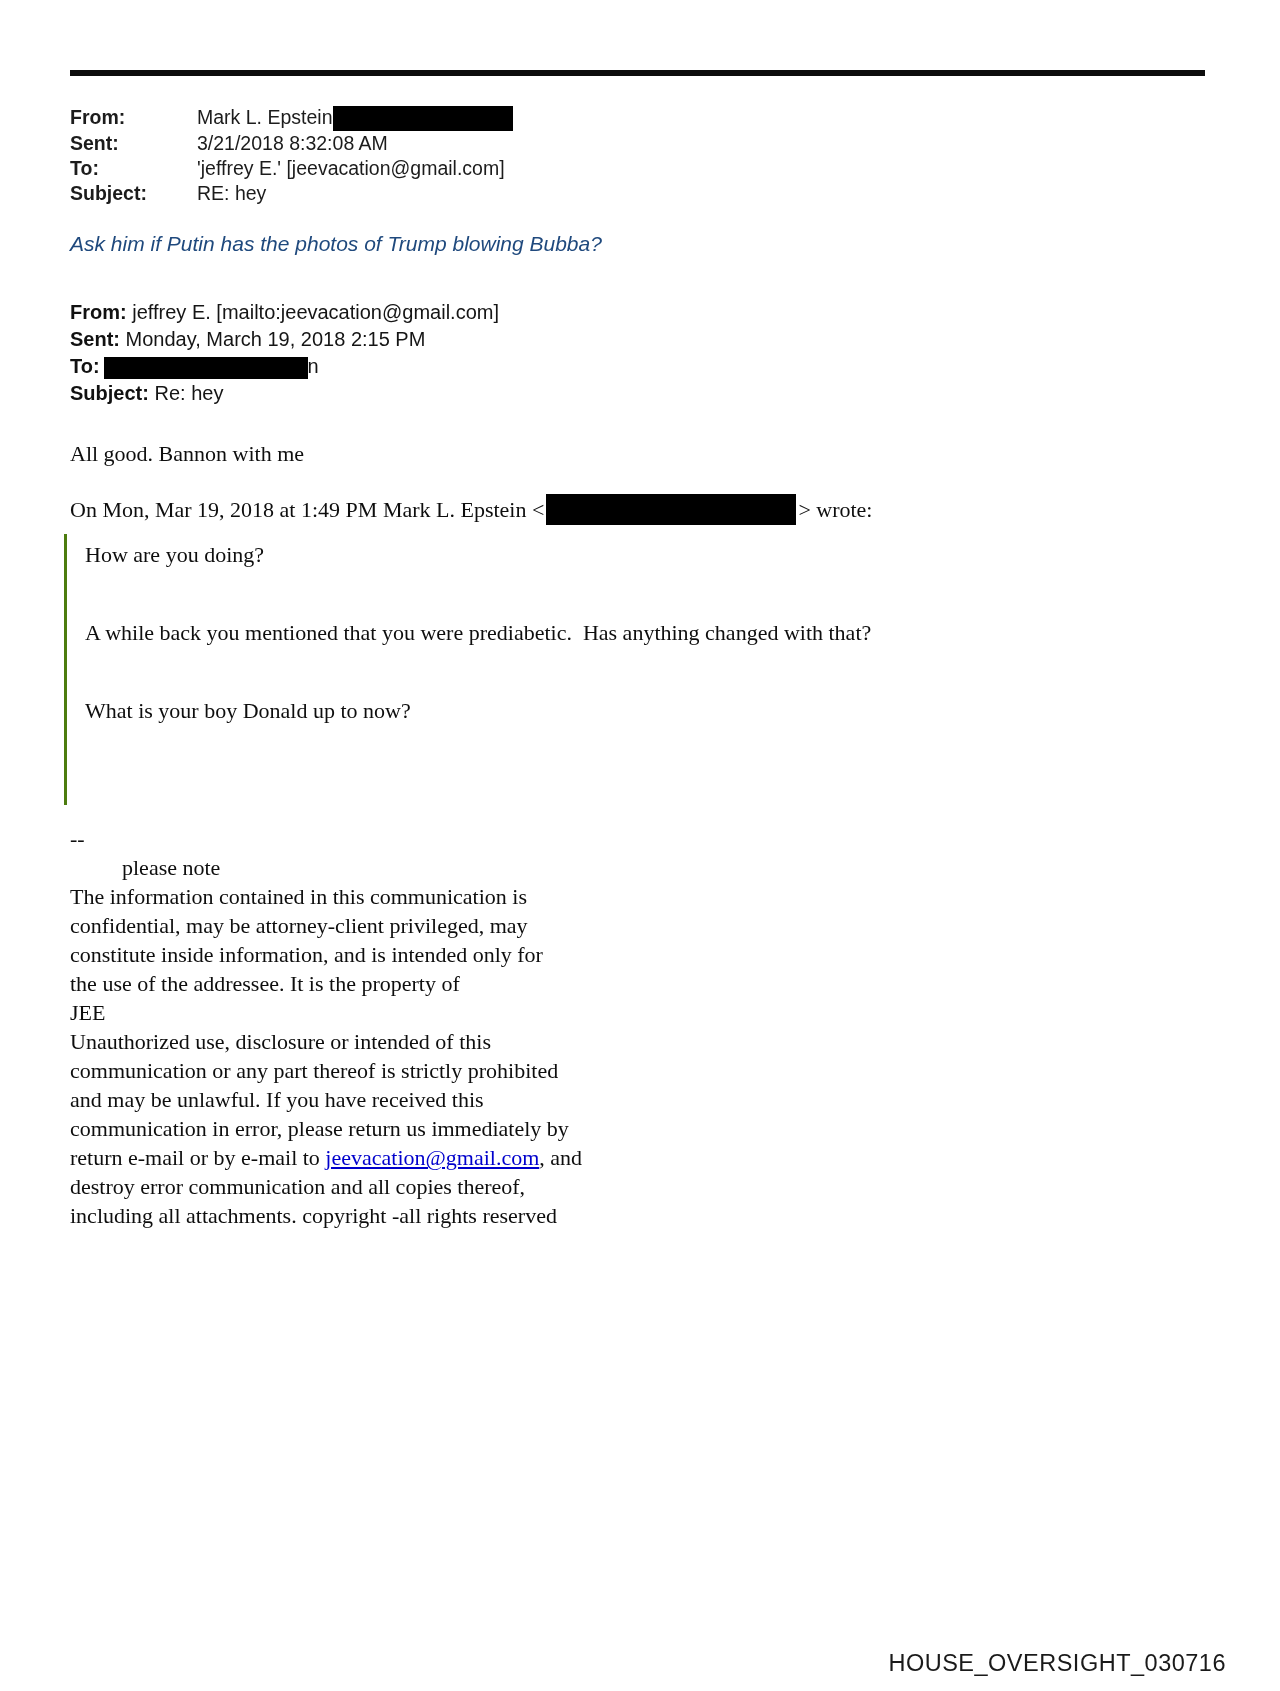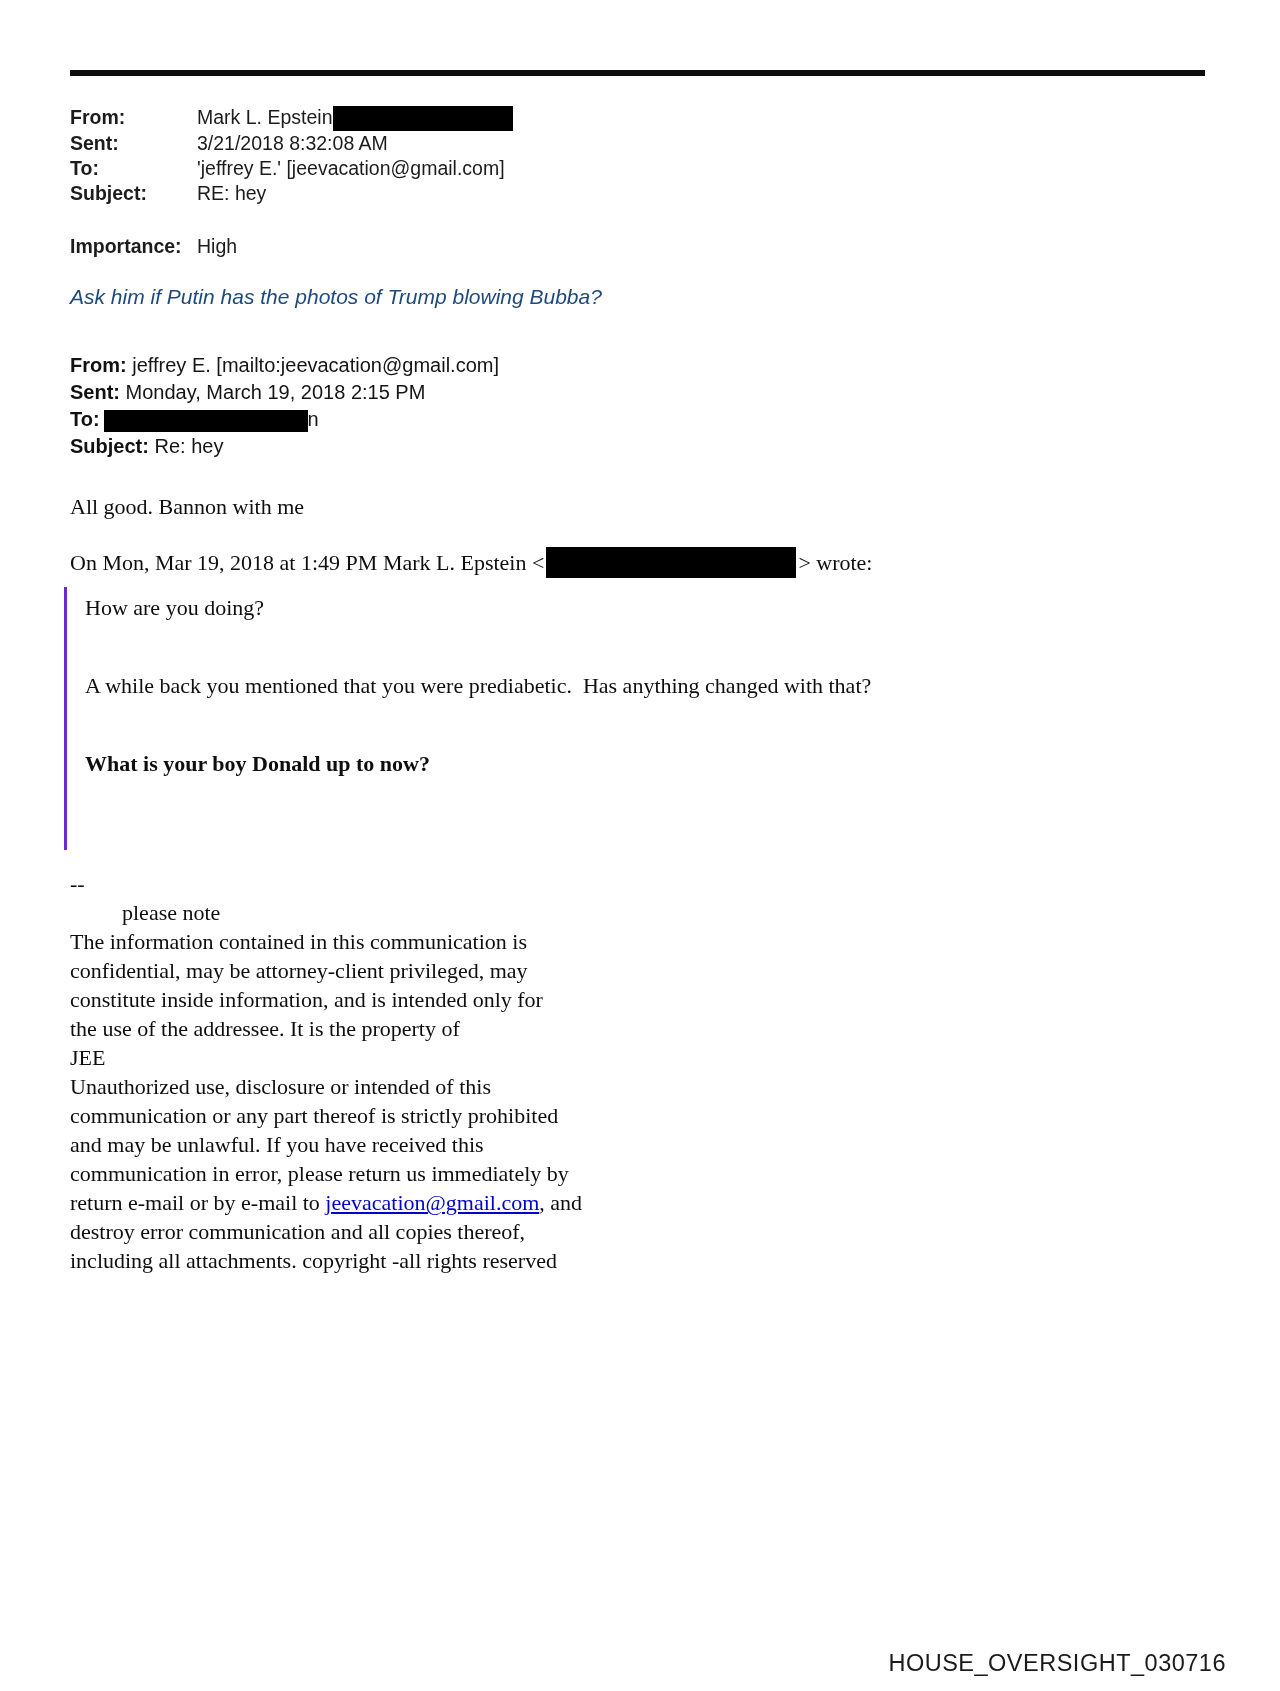--- a/index.html
+++ b/index.html
@@ -43,29 +43,29 @@
   .header2 { margin-top: 43px; font-size: 20px; }
   .h2row { line-height: 27px; color: #151515; }
   .h2row b { font-weight: bold; color: #111; }
   
   .serif { font-family: "Liberation Serif", "DejaVu Serif", serif; color: #0e0e0e; }
   .msg-line { margin-top: 33px; font-size: 22px; line-height: 28px; }
   .attribution { margin-top: 26px; font-size: 22px; line-height: 28px; }
   .quote {
     margin-top: 9px;
     margin-left: -6px;
-    border-left: 3px solid #6d28d9;
+    border-left: 3px solid #4d7c0f;
     padding: 7px 0 72px 18px;
   }
   .quote p {
     font-size: 22px; line-height: 28px;
     margin-bottom: 50px;
     white-space: pre-wrap;
   }
-  .quote p:last-child { margin-bottom: 0; font-weight: bold; }
+  .quote p:last-child { margin-bottom: 8px; }
   
   .sig { margin-top: 19px; font-size: 22px; line-height: 29px; }
   .sig-note { margin-left: 52px; }
   .sig a, .sig .mail-link {
     color: #0000cc; text-decoration: underline; cursor: pointer;
   }
   
   .bates {
     position: absolute;
     top: 1650px; right: 14px;
@@ -90,24 +90,20 @@
       <span class="h1label">Sent:</span>
       <span class="h1value">3/21/2018 8:32:08 AM</span>
     </div>
     <div class="h1row">
       <span class="h1label">To:</span>
       <span class="h1value">'jeffrey E.' [jeevacation@gmail.com]</span>
     </div>
     <div class="h1row">
       <span class="h1label">Subject:</span>
       <span class="h1value">RE: hey</span>
-    </div>
-    <div class="h1row importance-row">
-      <span class="h1label">Importance:</span>
-      <span class="h1value">High</span>
     </div>
   </div>
 
   <div class="reply-note">Ask him if Putin has the photos of Trump blowing Bubba?</div>
 
   <div class="header2">
     <div class="h2row"><b>From:</b> <span>jeffrey E. [mailto:jeevacation@gmail.com]</span></div>
     <div class="h2row"><b>Sent:</b> <span>Monday, March 19, 2018 2:15 PM</span></div>
     <div class="h2row"><b>To:</b><span class="redaction red-to"></span><span>n</span></div>
     <div class="h2row"><b>Subject:</b> <span>Re: hey</span></div>

